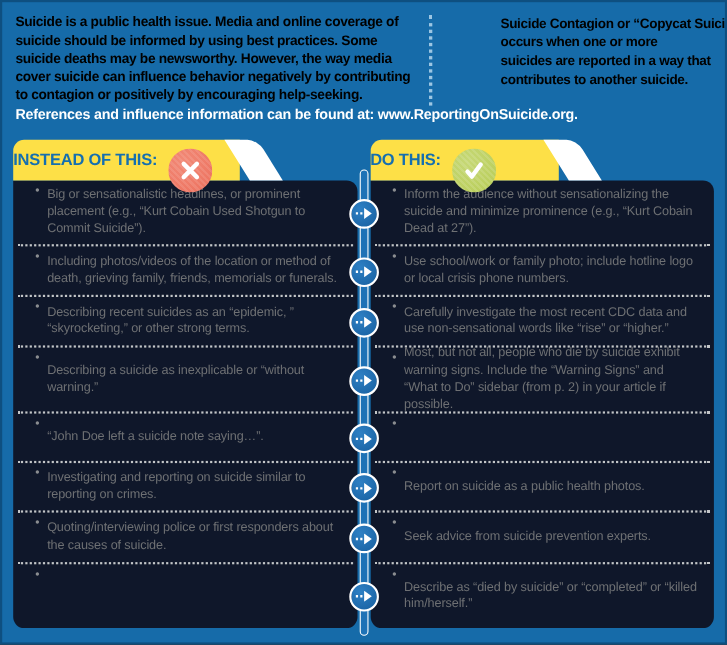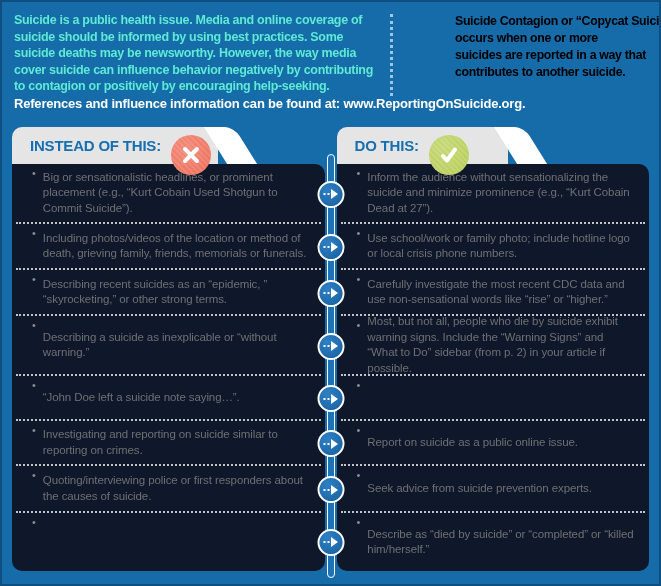--- a/index.html
+++ b/index.html
@@ -16,21 +16,21 @@
   }
 
   
   .top{
     display:flex; align-items:flex-start;
     padding:10px 12px 0 12px;
     height:92px;
   }
   .intro{
     width:368px;
-    color:#5eead4; font-weight:700;
+    color:#000000; font-weight:700;
     font-size:12.5px; line-height:16.5px;
     letter-spacing:-0.3px;
   }
   .v-divider{
     width:0; height:82px;
     border-left:3px dotted #9cc6e3;
     margin:2px 14px 0 8px;
   }
   .contagion{ flex:1; min-width:0; color:#000000; margin-top:1px;margin-left:48px; }
   .contagion .c-title{
@@ -50,24 +50,24 @@
 
   
   .board{
     flex:1;
     margin:16px 10px 13px 10px;
     display:flex; gap:12px;
     position:relative;
   }
   .panel{ flex:1; display:flex; flex-direction:column; position:relative; }
   .tab{
-    height:37px; background:#e5e5e5;
+    height:37px; background:#fde047;
     border-radius:10px 0 0 0;
     display:flex; align-items:center;
-    padding-left:18px; gap:10px;
+    gap:10px;
     position:relative; z-index:1;
   }
   .tab-left{ width:66%; }
   .tab-right{ width:55%; }
   .tab::after{
     content:""; position:absolute; top:0; left:100%; margin-left:-14px;
     width:30px; height:100%; background:#fff;
     transform:skewX(32deg); transform-origin:0 0;
     border-radius:0 9px 0 0;
   }
@@ -223,21 +223,21 @@
           </div>
         <div class="row rh4">
             <span class="bullet"></span>
             <span class="itxt">Most, but not all, people who die by suicide exhibit warning signs. Include the “Warning Signs” and “What to Do” sidebar (from p. 2) in your article if possible.</span>
           </div>
         <div class="row rh5">
             <span class="bullet"></span>
           </div>
         <div class="row rh6">
             <span class="bullet"></span>
-            <span class="itxt">Report on suicide as a public online issue.</span>
+            <span class="itxt">Report on suicide as a public health photos.</span>
           </div>
         <div class="row rh7">
             <span class="bullet"></span>
             <span class="itxt">Seek advice from suicide prevention experts.</span>
           </div>
         <div class="row">
             <span class="bullet"></span>
             <span class="itxt">Describe as “died by suicide” or “completed” or “killed him/herself.”</span>
           </div>
       </div>

